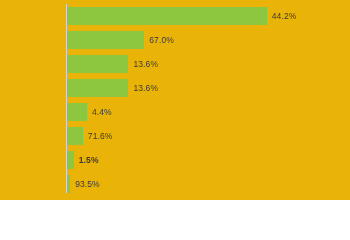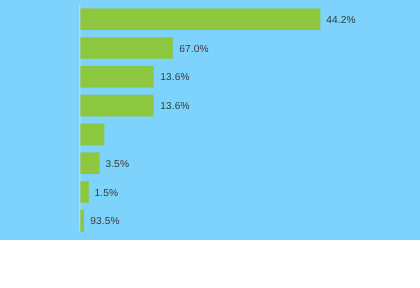--- a/index.html
+++ b/index.html
@@ -10,21 +10,21 @@
     width: 350px;
     height: 200px;
     background: #ffffff;
     font-family: "Liberation Sans", sans-serif;
     overflow: hidden;
   }
   #chart-root {
     position: relative;
     width: 350px;
     height: 200px;
-    background: #7dd3fc;
+    background: #eab308;
     box-sizing: border-box;
   }
   .plot-area {
     position: absolute;
     left: 0;
     top: 0;
     width: 350px;
     height: 200px;
   }
   .axis-line {
@@ -85,30 +85,31 @@
         <div class="bar-label" style="color: rgb(58, 58, 58);">13.6%</div>
       </div>
 
       <div class="bar-row">
         <div class="bar" style="width: 61.472px; background: rgb(141, 198, 63);"></div>
         <div class="bar-label" style="color: rgb(58, 58, 58);">13.6%</div>
       </div>
 
       <div class="bar-row">
         <div class="bar" style="width: 19.888px; background: rgb(141, 198, 63);"></div>
+        <div class="bar-label" style="color: rgb(58, 58, 58);">4.4%</div>
       </div>
 
       <div class="bar-row">
         <div class="bar" style="width: 15.82px; background: rgb(141, 198, 63);"></div>
-        <div class="bar-label" style="color: rgb(58, 58, 58);">3.5%</div>
+        <div class="bar-label" style="color: rgb(58, 58, 58);">71.6%</div>
       </div>
 
       <div class="bar-row">
         <div class="bar" style="width: 6.78px; background: rgb(141, 198, 63);"></div>
-        <div class="bar-label" style="color: rgb(58, 58, 58);">1.5%</div>
+        <div class="bar-label" style="color: rgb(58, 58, 58); font-weight: bold;">1.5%</div>
       </div>
 
       <div class="bar-row">
         <div class="bar" style="width: 3.164px; background: rgb(141, 198, 63);"></div>
         <div class="bar-label" style="color: rgb(58, 58, 58);">93.5%</div>
       </div>
 
     </div>
   </div>
 </div>

